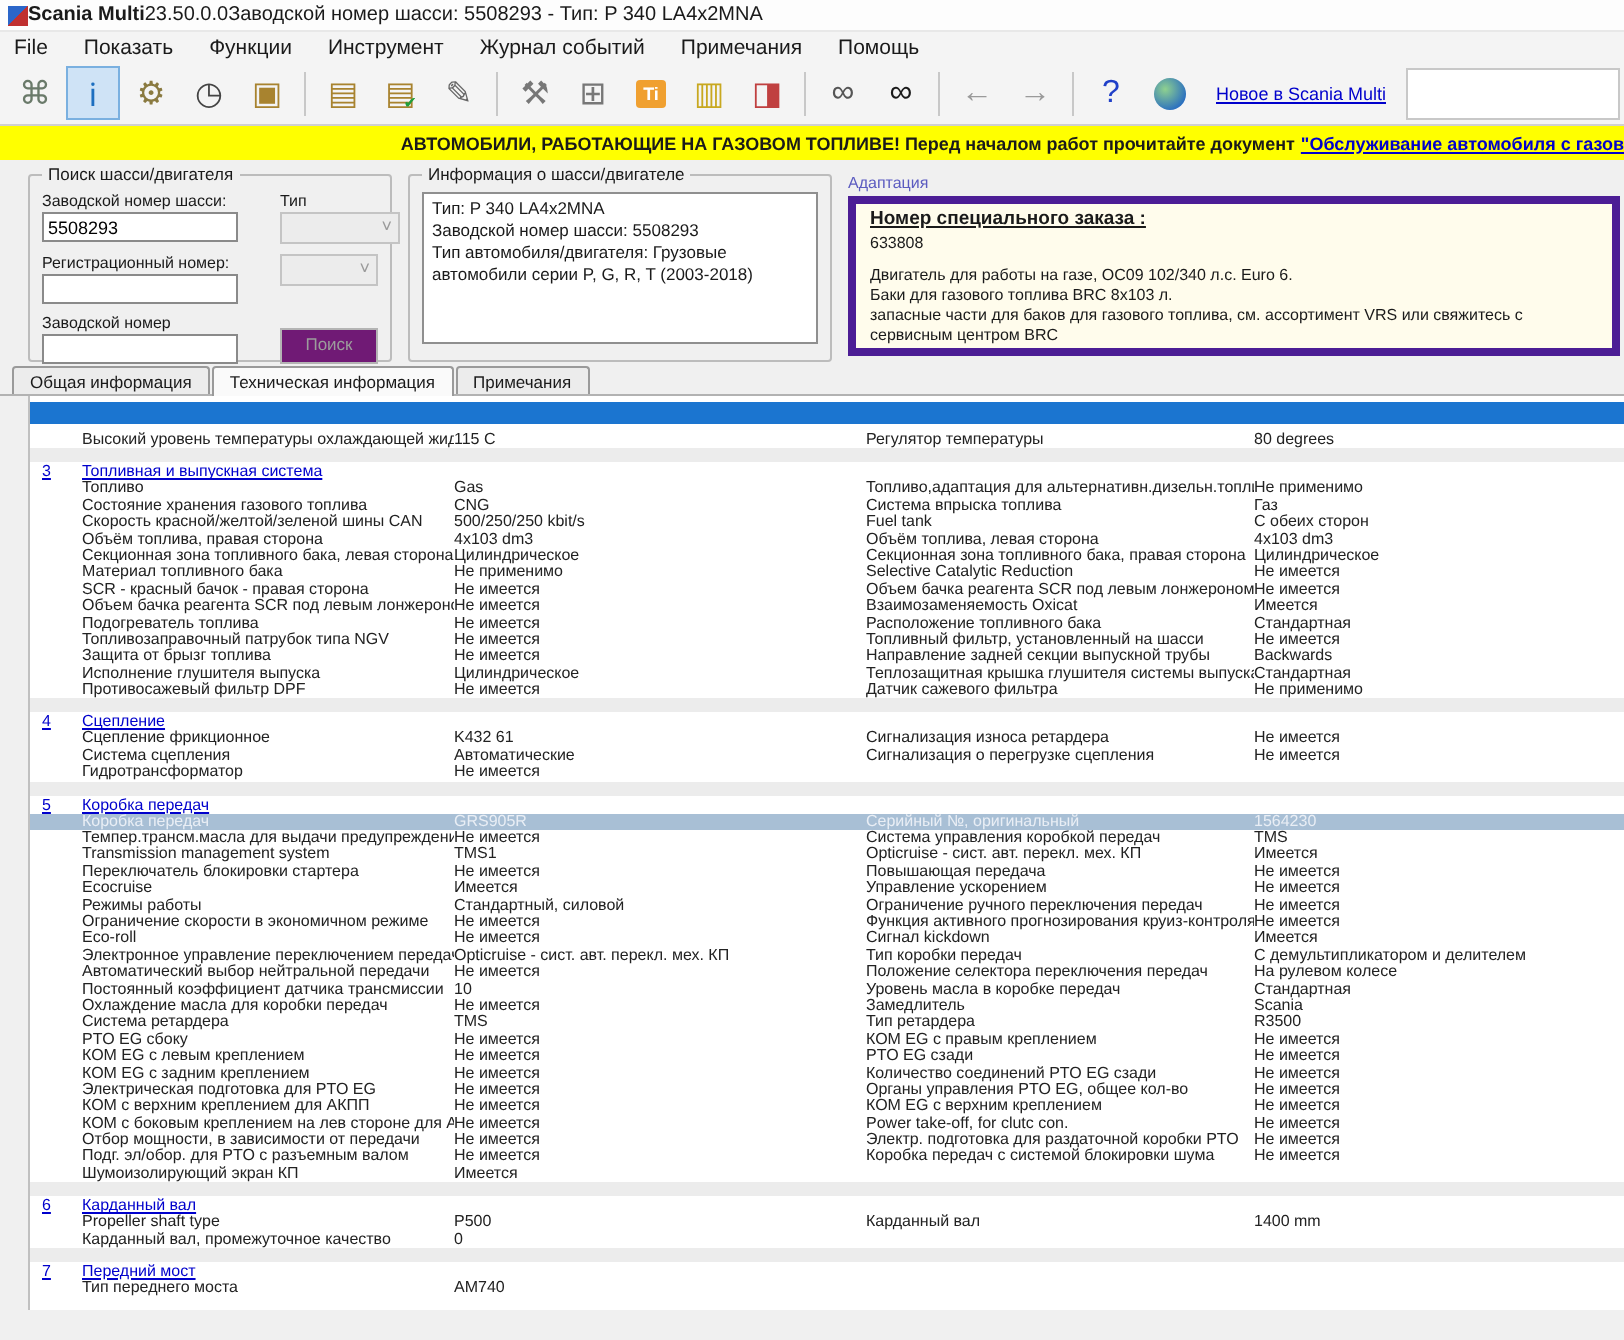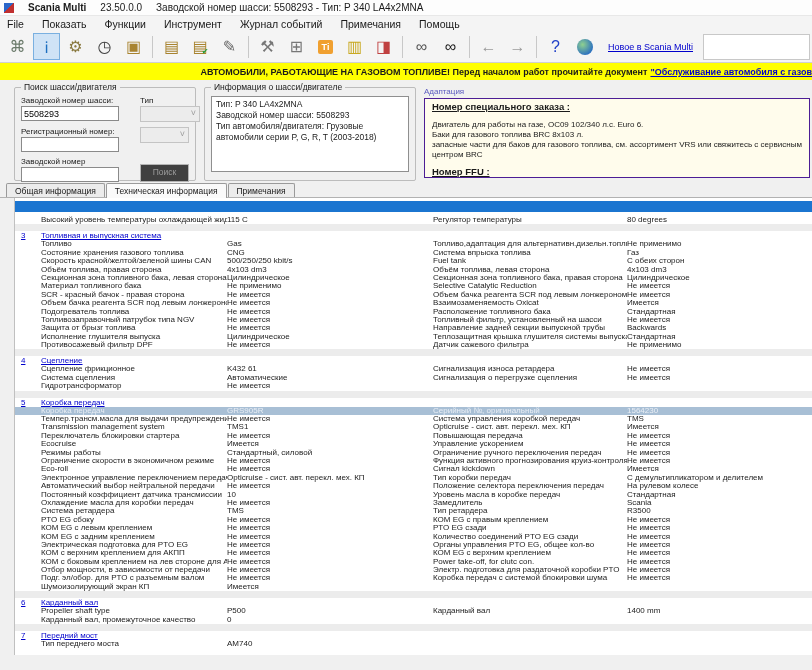--- a/index.html
+++ b/index.html
@@ -1,18 +1,18 @@
 <!DOCTYPE html>
 <html><head>
 <meta charset="utf-8">
 <style>
   html,body{margin:0;padding:0;}
   body{width:812px;height:670px;background:#f0f0f0;font-family:"Liberation Sans",sans-serif;overflow:hidden;position:relative;font-size:9px;color:#1a1a1a;}
   
-  .titlebar{height:15px;background:#fdfdfd;display:flex;align-items:center;gap:14px;padding-left:4px;font-size:10px;border-bottom:1px solid #e8e8e8;white-space:nowrap;}
+  .titlebar{height:15px;background:#fdfdfd;display:flex;align-items:center;padding-left:4px;font-size:10px;border-bottom:1px solid #e8e8e8;white-space:nowrap;}
   .app-ico{width:10px;height:10px;background:linear-gradient(135deg,#2b66c9 50%,#c03030 50%);flex:0 0 auto;}
   
   .menubar{height:15px;display:flex;align-items:center;gap:4px;background:#f4f4f4;font-size:10.5px;}
   .menu-item{padding:0 7px;cursor:default;}
   
   .toolbar{height:31px;background:#f4f4f4;border-bottom:1px solid #d0d0d0;display:flex;align-items:center;padding-left:4px;gap:2px;}
   .tbtn{width:25px;height:25px;display:flex;align-items:center;justify-content:center;font-size:16px;border:1px solid transparent;}
   .tbtn.sel{background:#cfe3f6;border:1px solid #7ab0e0;}
   .tbtn .badge{font-size:8px;color:#1f9e3a;margin-left:-6px;margin-top:10px;}
   .tbtn .bgglyph{font-size:9px;font-weight:bold;padding:2px 4px;border-radius:2px;}
@@ -26,26 +26,26 @@
   
   .panels{height:101px;display:flex;gap:8px;padding:7px 2px 0 14px;box-sizing:border-box;}
   .group{border:1px solid #bcbcbc;border-radius:2px;position:relative;padding:8px 6px 3px 6px;box-sizing:border-box;}
   .group>.glabel{position:absolute;top:-6px;left:6px;background:#f0f0f0;padding:0 3px;font-size:8.5px;}
   .g-search{width:182px;}
   .srow{display:flex;justify-content:space-between;gap:21px;}
   .slabel{font-size:8px;display:block;margin-bottom:1px;}
   .sinput{width:92px;height:13px;border:1px solid #8a8a8a;font-size:9px;font-family:"Liberation Sans",sans-serif;padding:0 2px;}
   .sdrop{width:58px;height:14px;background:#ececec;border:1px solid #c4c4c4;position:relative;}
   .sdrop:after{content:"˅";position:absolute;right:3px;top:1px;color:#9a9a9a;font-size:9px;}
-  .sbtn{width:58px;height:16px;background:#404040;border:1px solid #b4b4b4;color:#9c9c9c;font-size:8.5px;text-align:center;line-height:15px;}
+  .sbtn{width:58px;height:16px;background:#701a75;border:1px solid #b4b4b4;color:#9c9c9c;font-size:8.5px;text-align:center;line-height:15px;}
   .g-info{width:212px;}
   .infobox{border:1px solid #8f8f8f;background:#fff;height:70px;padding:2px 4px;font-size:8.5px;line-height:11px;overflow:hidden;}
   .g-adapt{flex:1;border:none;padding:0;}
   .alabel{font-size:8px;color:#5b5bc0;display:block;margin-bottom:2px;}
-  .abox{border:1px solid #4c1d95;background:#fffcec;height:80px;padding:2px 7px;box-sizing:border-box;overflow:hidden;font-size:8px;line-height:10px;}
+  .abox{border:4px solid #4c1d95;background:#fffcec;height:80px;padding:2px 7px;box-sizing:border-box;overflow:hidden;font-size:8px;line-height:10px;}
   .ahead{font-size:9.5px;font-weight:bold;text-decoration:underline;margin:1px 0 2px 0;}
   .asp{height:6px;}
   
   .tabstrip{height:15px;margin-top:1px;padding-left:6px;border-bottom:1px solid #b2b2b2;display:flex;align-items:flex-end;}
   .tab{font-size:8.5px;padding:2px 8px 1px 8px;border:1px solid #9a9a9a;border-bottom:none;background:#ececec;border-radius:2px 2px 0 0;margin-right:1px;position:relative;}
   .tab.active{background:#fafafa;top:1px;padding-bottom:2px;}
   
   .tablewrap{margin-left:14px;background:#fff;border-left:1px solid #c0c0c0;height:457px;overflow:hidden;}
   .bluebar{height:11px;background:#1b75d0;margin:3px 0 4px 0;}
   .trow{display:grid;grid-template-columns:26px 186px 206px 194px 1fr;height:8.4px;line-height:8.5px;font-size:8px;color:#222;}
@@ -186,20 +186,21 @@
       <div>Тип: P 340 LA4x2MNA</div>
       <div>Заводской номер шасси: 5508293</div>
       <div>Тип автомобиля/двигателя: Грузовые автомобили серии P, G, R, T (2003-2018)</div>
     </div>
   </div>
 
   <div class="group g-adapt">
     <span class="alabel">Адаптация</span>
     <div class="abox">
       <div class="ahead">Номер специального заказа :</div>
+      <div>633808</div>
       <div class="asp"></div>
       <div>Двигатель для работы на газе, OC09 102/340 л.с. Euro 6.</div>
       <div>Баки для газового топлива BRC 8x103 л.</div>
       <div>запасные части для баков для газового топлива, см. ассортимент  VRS или свяжитесь с сервисным центром BRC</div>
       <div class="asp"></div>
       <div class="ahead">Номер FFU :</div>
 
     </div>
   </div>
 

